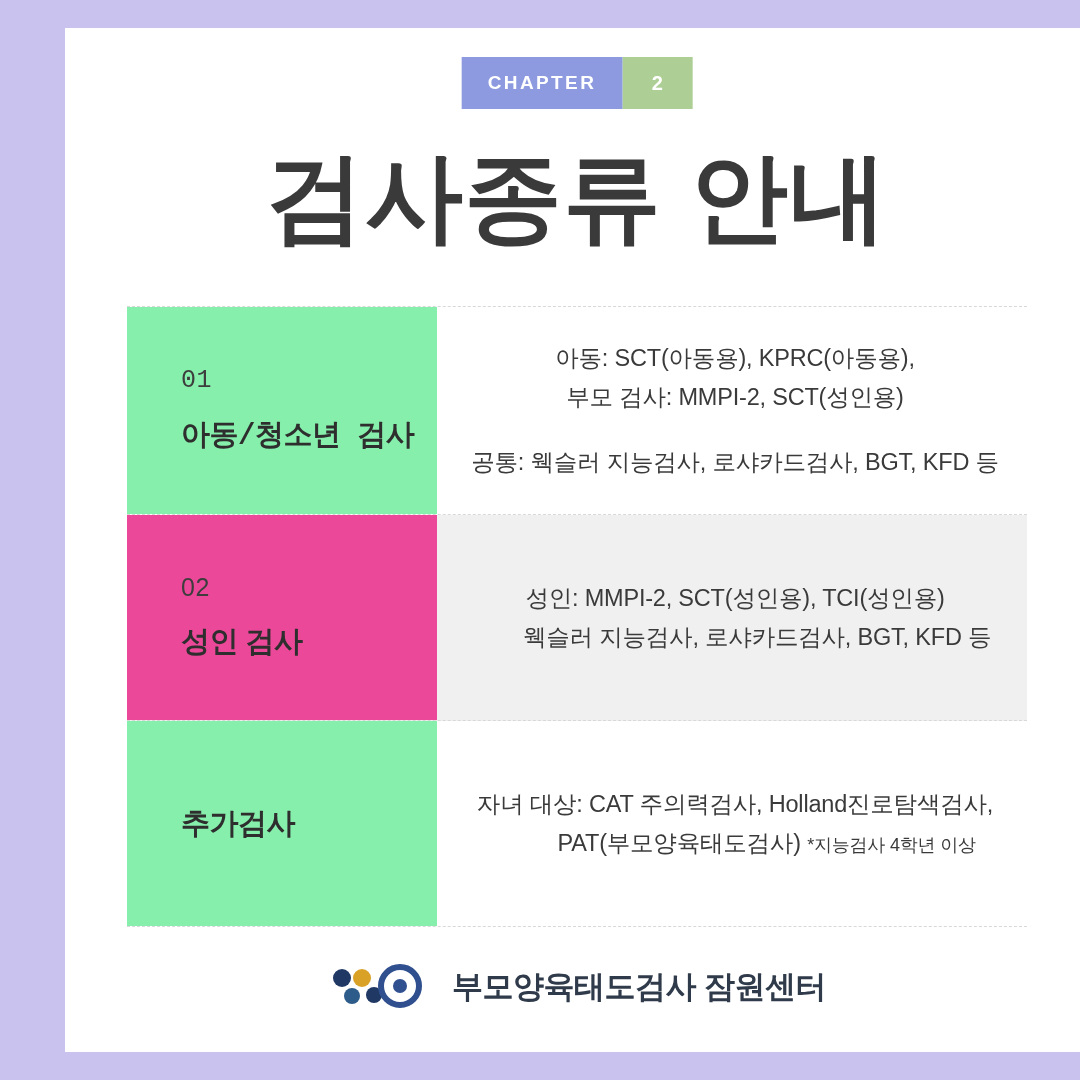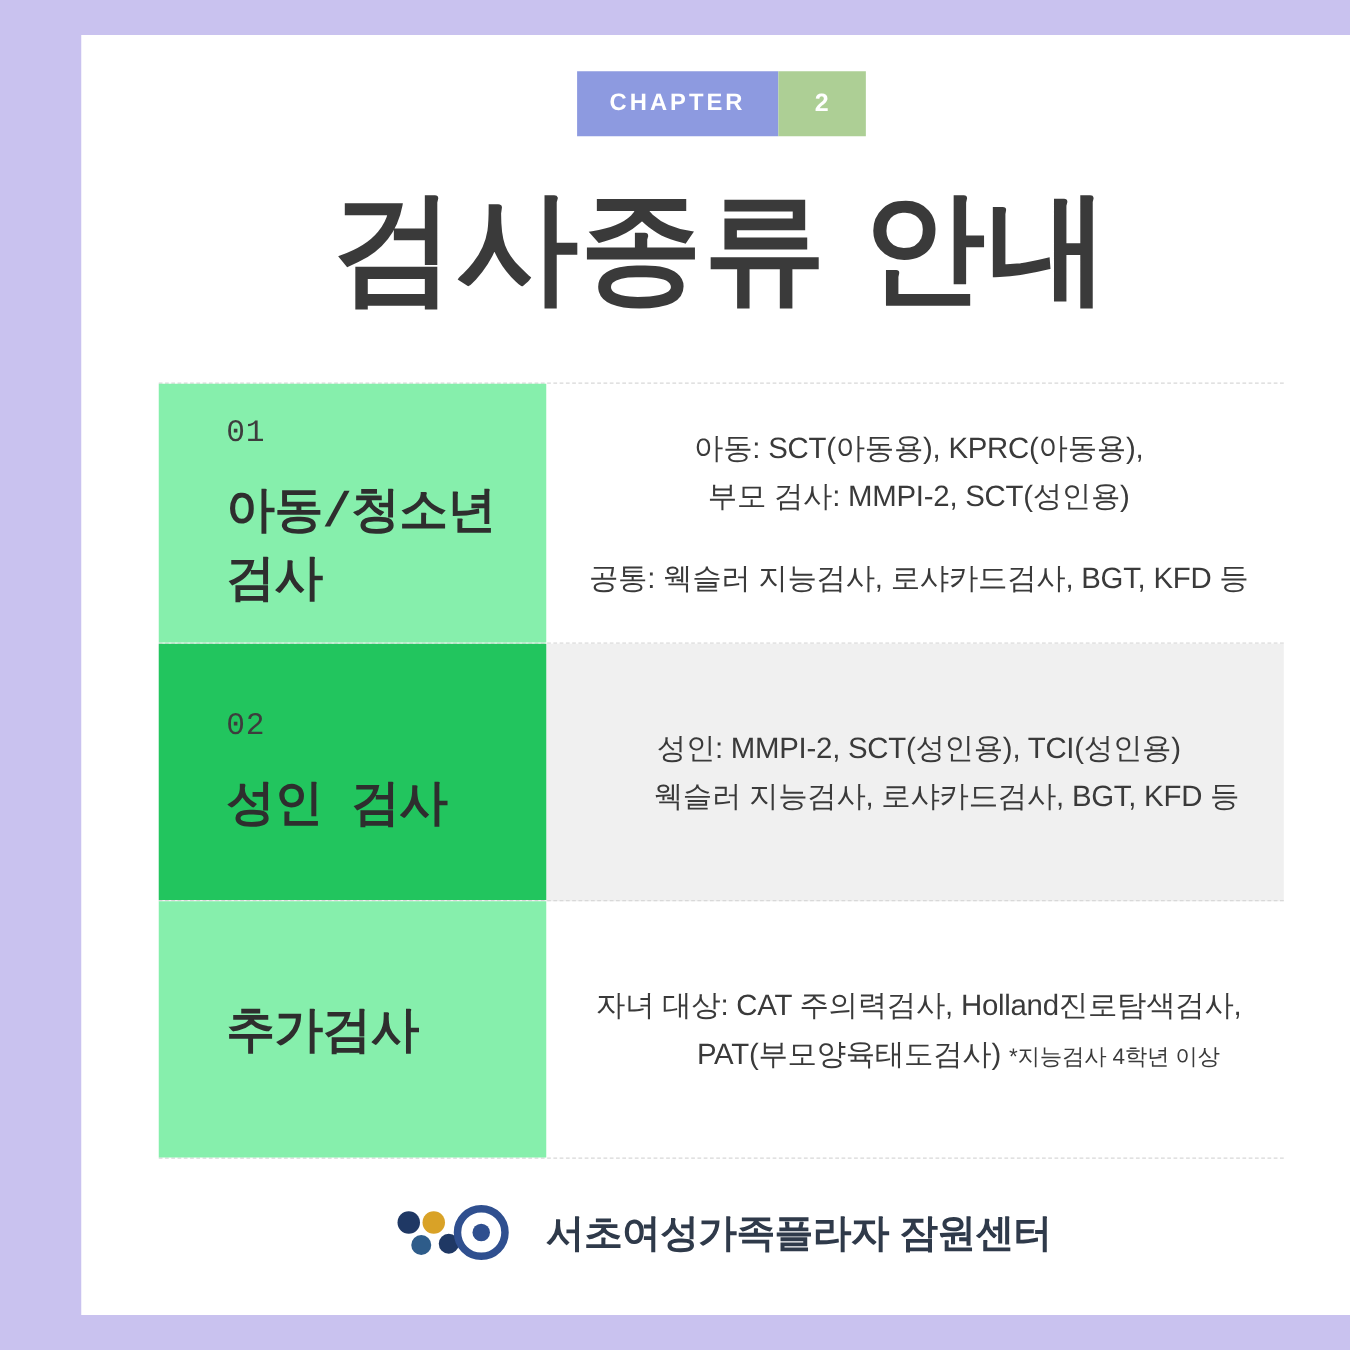--- a/index.html
+++ b/index.html
@@ -75,21 +75,21 @@
     width: 900px;
     border-top: 1px dashed #d8d8d8;
   }
   .row {
     display: flex;
     border-bottom: 1px dashed #d8d8d8;
     box-sizing: border-box;
   }
   .row.alt { background: #f0f0f0; }
   .row.plain .cell-left { background: #86efac; font-family: Liberation Mono, monospace; }
-  .row.alt .cell-left { background: #22c55e; font-family: Liberation Mono, monospace; }
+  .row.alt .cell-left { background: #ec4899; }
   .cell-left {
     width: 310px;
     box-sizing: border-box;
     padding: 0 0 0 54px;
     display: flex;
     flex-direction: column;
     justify-content: center;
   }
   .cell-right {
     flex: 1;
@@ -100,21 +100,21 @@
     justify-content: center;
     text-align: center;
   }
   .num {
     font-size: 25px;
     color: #3d3d3d;
     margin-bottom: 20px;
     letter-spacing: 0.5px;
   }
   .cat {
-    font-size: 39px;
+    font-size: 29px;
     font-weight: bold;
     color: #2e2e2e;
     letter-spacing: -0.5px;
   }
   .line {
     font-size: 23.5px;
     color: #3a3a3a;
     line-height: 1.66;
     white-space: pre;
     letter-spacing: -0.2px;
@@ -203,16 +203,16 @@
     <div class="logo-mark">
       <svg width="110" height="46" viewBox="0 0 110 46" aria-hidden="true">
         <circle cx="14" cy="14" r="9" fill="#1f3864"></circle>
         <circle cx="34" cy="14" r="9" fill="#d9a227"></circle>
         <circle cx="24" cy="32" r="8" fill="#2e5c8a"></circle>
         <circle cx="46" cy="31" r="8" fill="#1f3864"></circle>
         <circle cx="72" cy="22" r="19" fill="none" stroke="#2f4f8f" stroke-width="6"></circle>
         <circle cx="72" cy="22" r="7" fill="#2f4f8f"></circle>
       </svg>
     </div>
-    <div class="footer-text">서초여성가족플라자 잠원센터</div>
+    <div class="footer-text">부모양육태도검사 잠원센터</div>
   </div>
 
 </div>
 
 </body></html>

